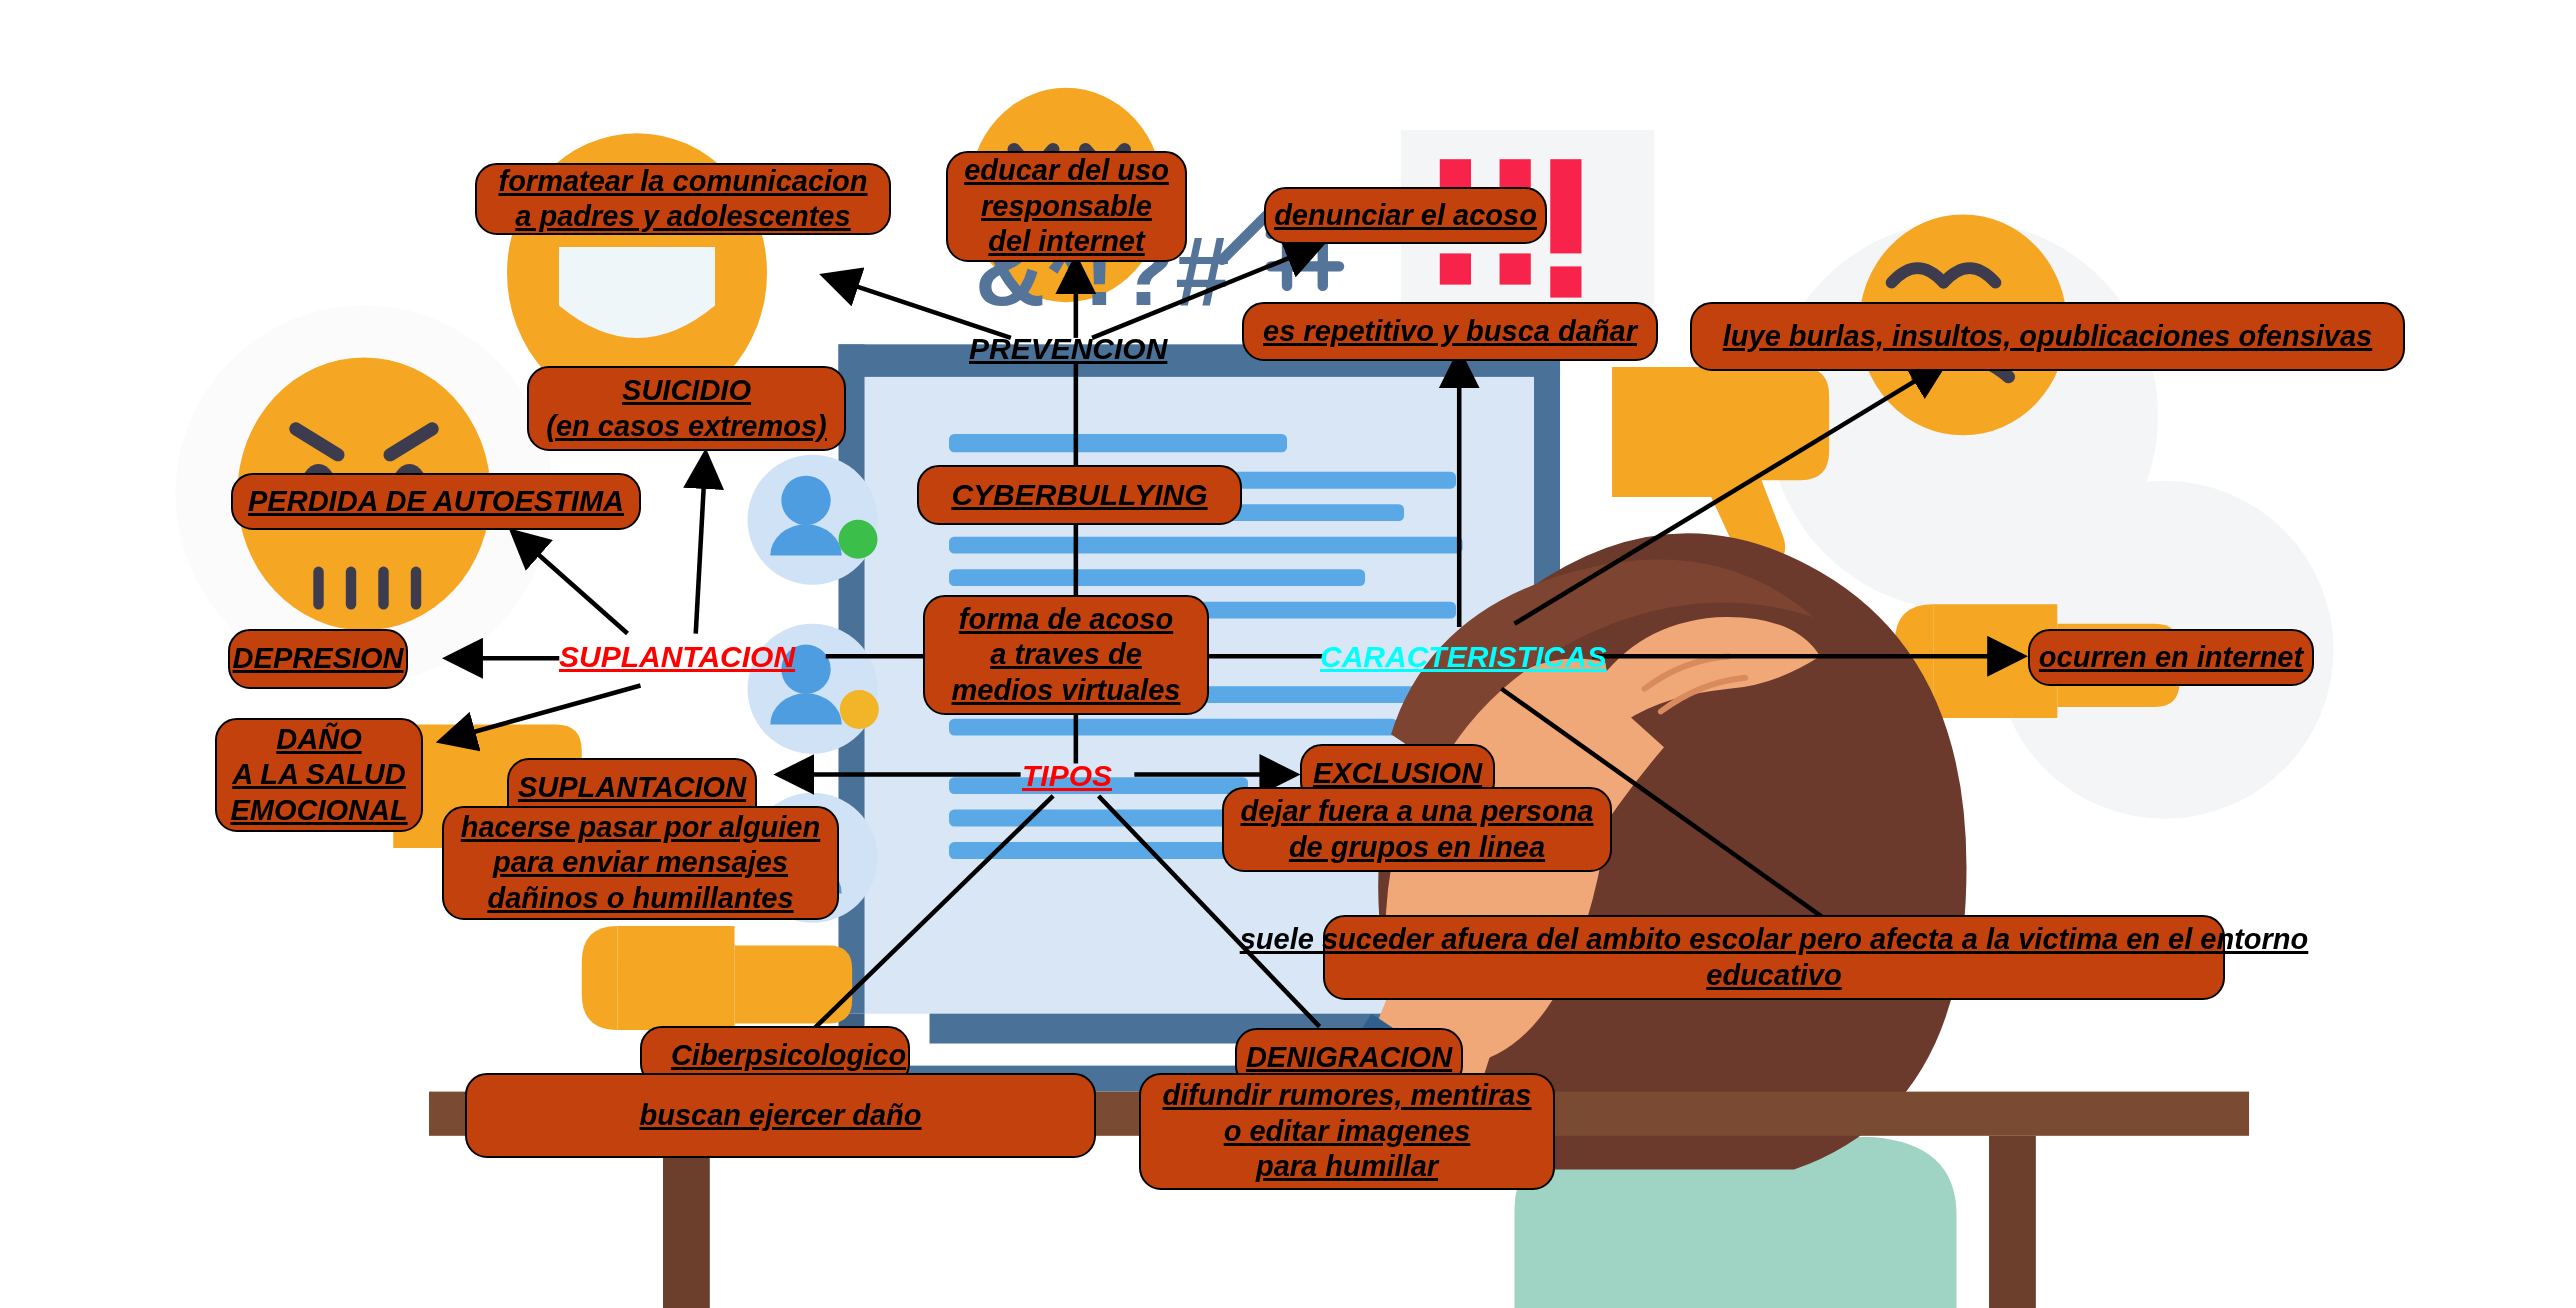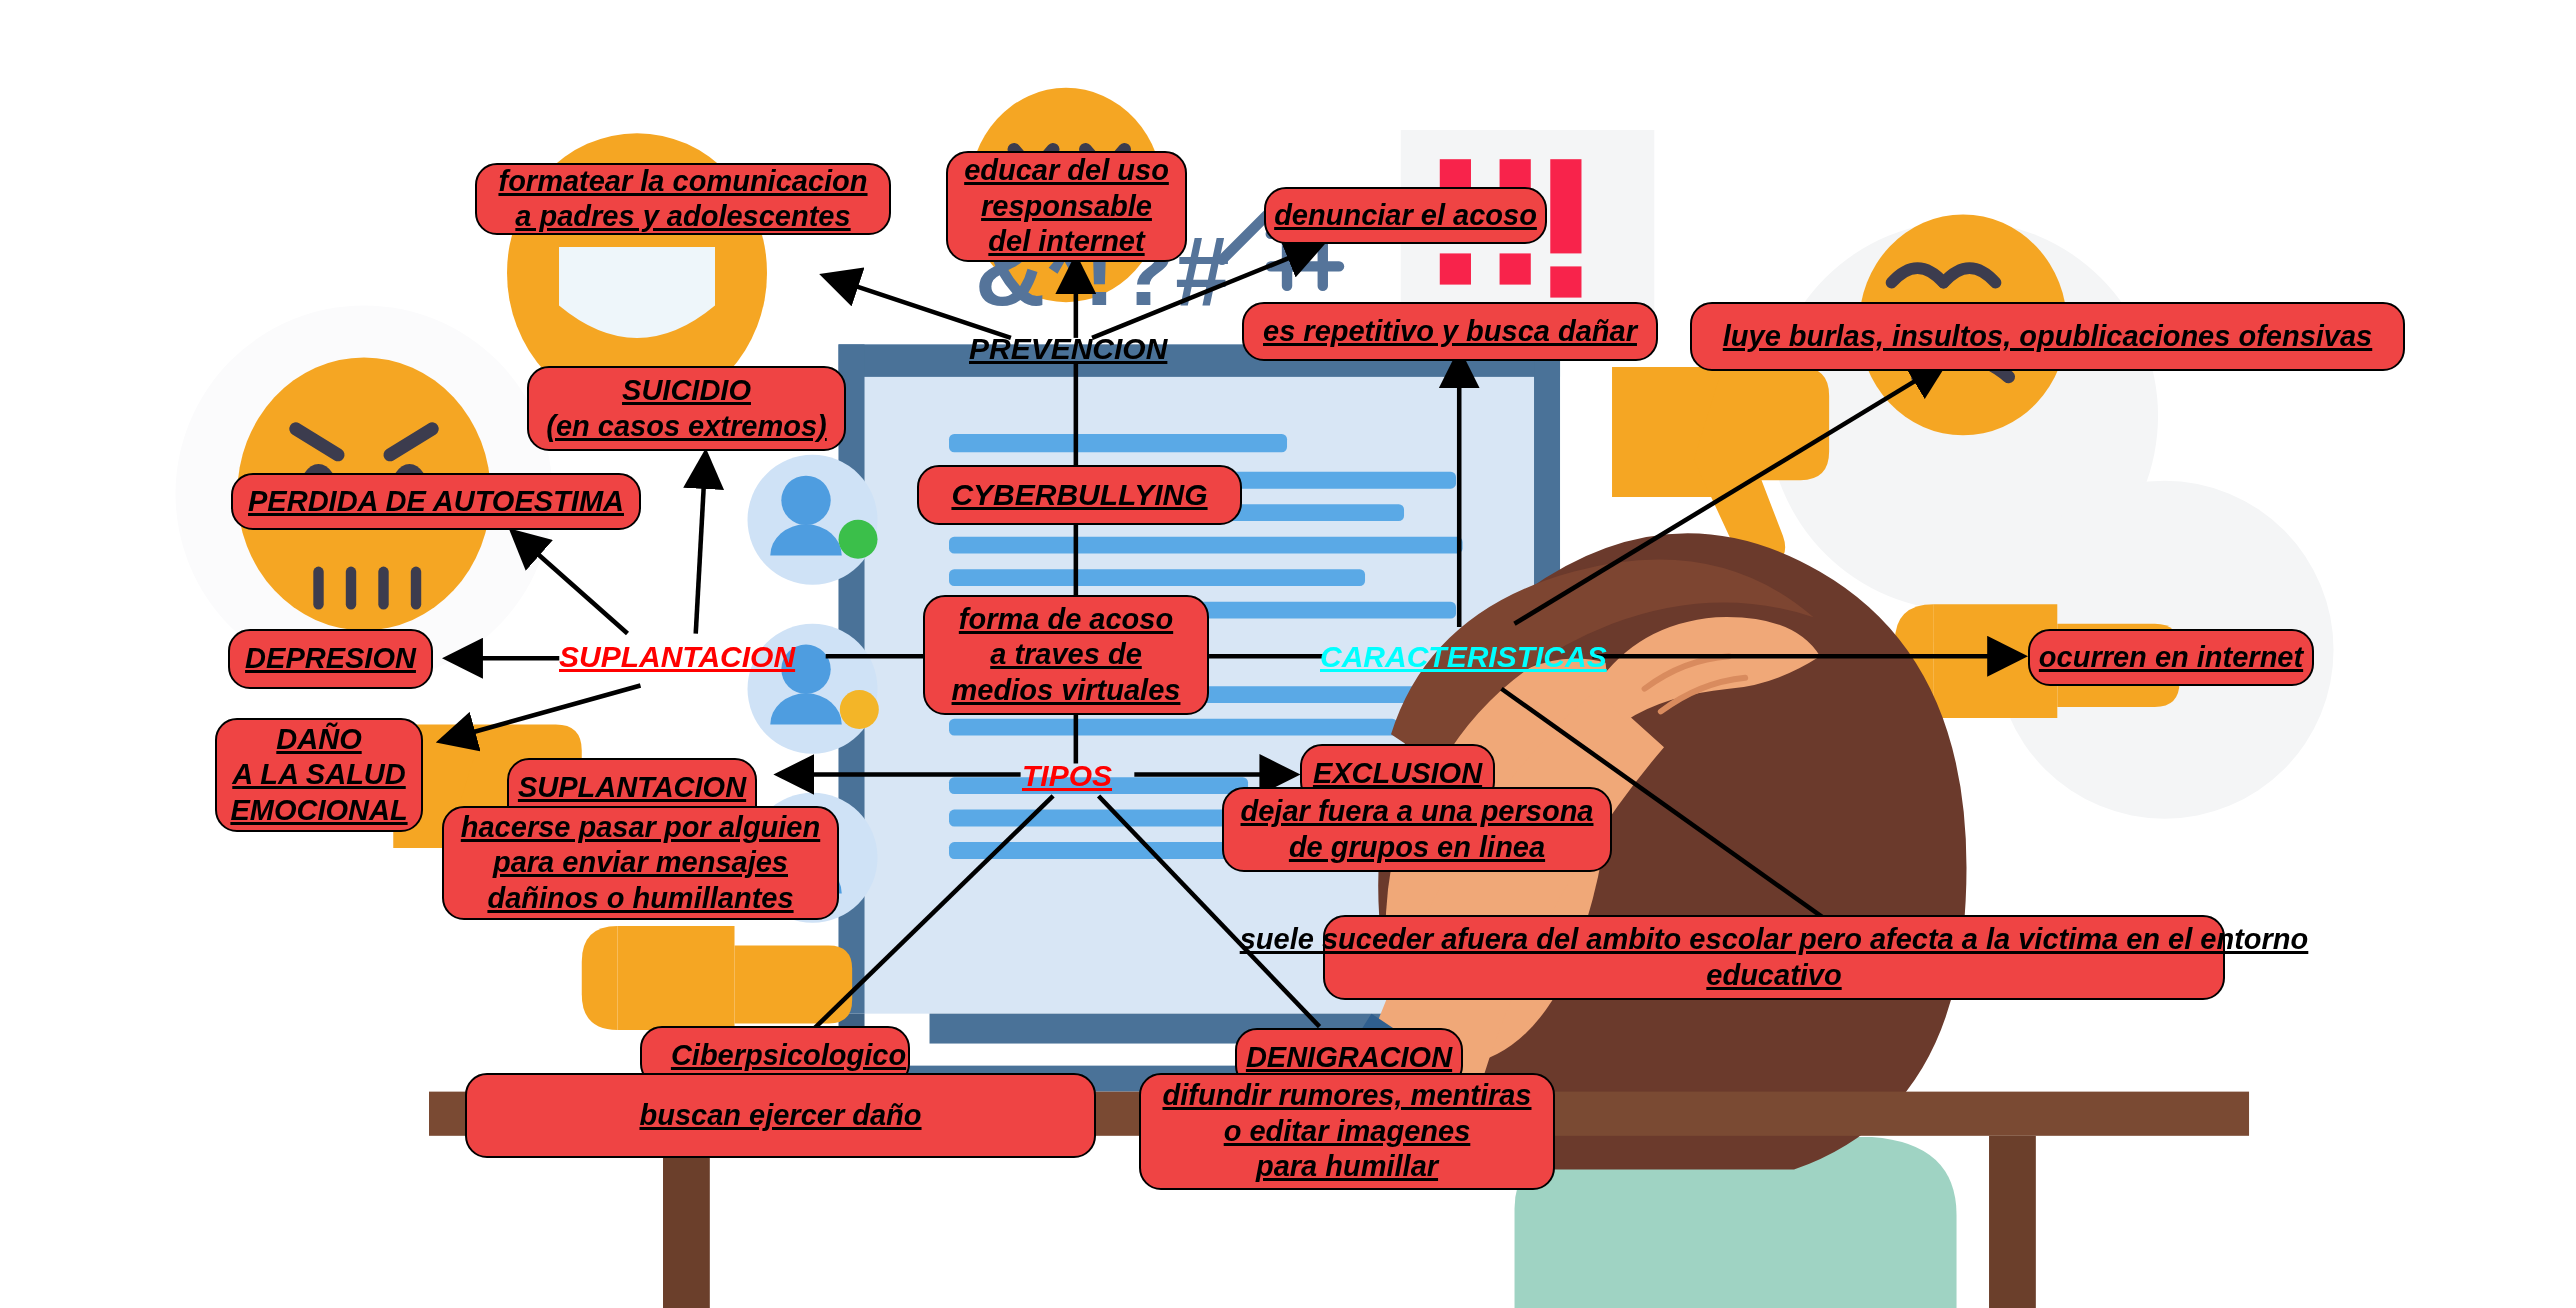--- a/index.html
+++ b/index.html
@@ -22,21 +22,21 @@
   #illustration { position: absolute; inset: 0; }
   #illustration svg { display:block; width:100%; height:100%; }
 
   
   #connectors { position: absolute; inset: 0; pointer-events: none; }
   #connectors svg { display:block; width:100%; height:100%; }
 
   
   .node {
     position: absolute;
-    background: #ef4444;
+    background: #c2410c;
     border: 2.6px solid #000000;
     border-radius: 22px;
     display: flex;
     flex-direction: column;
     align-items: center;
     justify-content: center;
     padding: 6.5px 17px;
     color: #000;
     font-weight: 700;
     font-style: italic;
@@ -336,21 +336,21 @@
 
   <div class="node f44" style="left:527px; top:366px; width:319px; height:85px;">
     <span class="ln">SUICIDIO</span>
     <span class="ln">(en casos extremos)</span>
   </div>
 
   <div class="node f44" style="left:231px; top:473px; width:410px; height:57px;">
     <span class="ln">PERDIDA DE AUTOESTIMA</span>
   </div>
 
-  <div class="node f44" style="left:228px; top:629px; width:205px; height:60px;">
+  <div class="node f44" style="left:228px; top:629px; width:180px; height:60px;">
     <span class="ln">DEPRESION</span>
   </div>
 
   <div class="bare f46 clr-red" style="left:559px; top:640px;">
     <span class="ln">SUPLANTACION</span>
   </div>
 
   <div class="node f44" style="left:215px; top:718px; width:208px; height:114px;">
     <span class="ln">DAÑO</span>
     <span class="ln">A LA SALUD</span>

